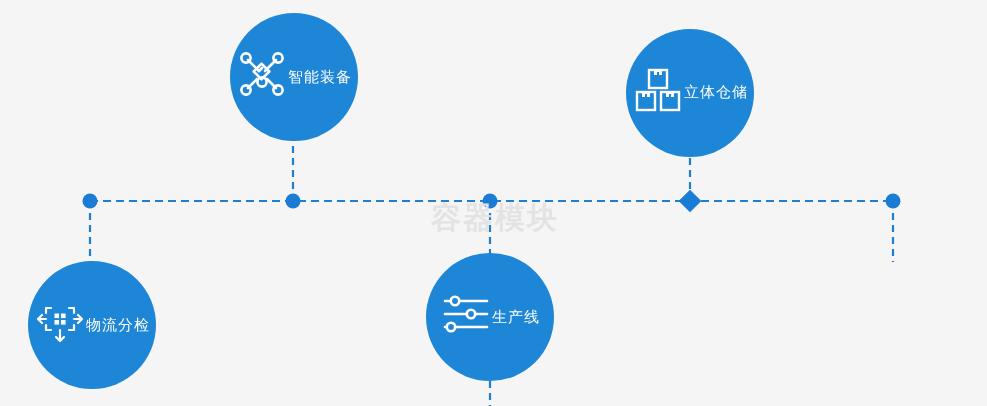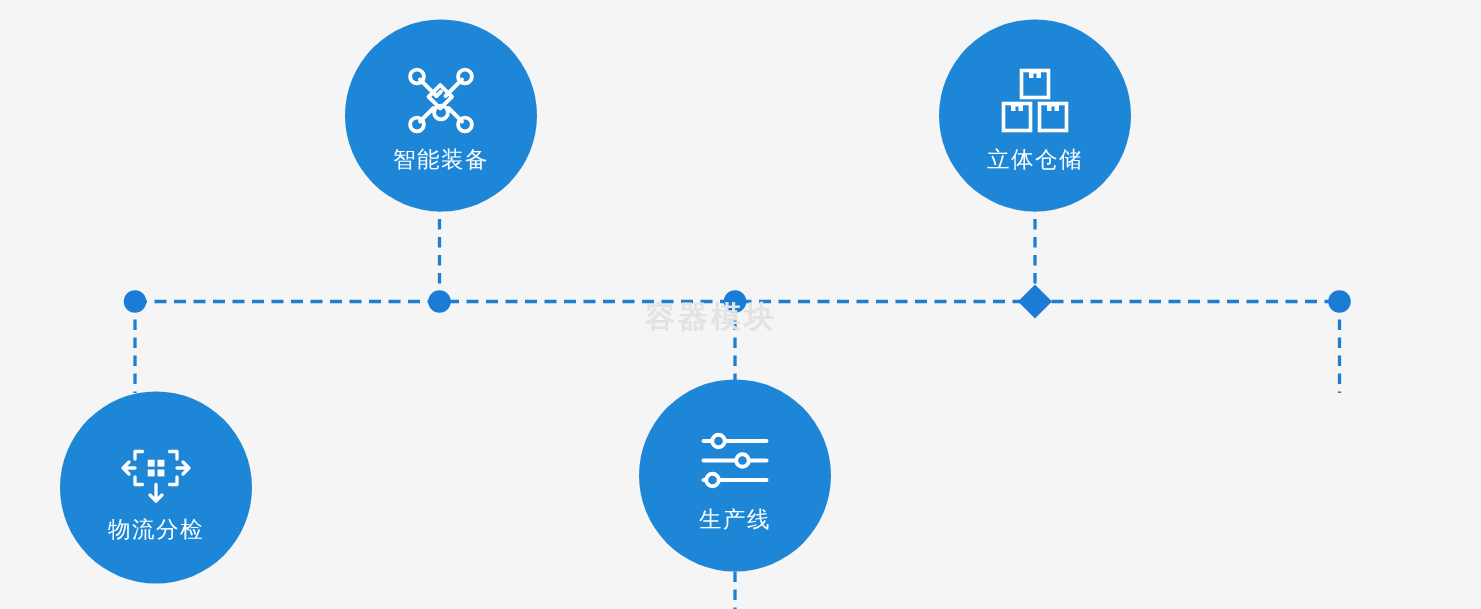--- a/index.html
+++ b/index.html
@@ -24,57 +24,58 @@
     left: 0;
     top: 0;
     width: 987px;
     height: 406px;
   }
   .watermark {
     position: absolute;
     left: 430px;
     top: 198px;
     width: 130px;
-    font-size: 20px;
+    text-align: center;
+    font-size: 30px;
     letter-spacing: 2px;
     color: #e3e3e3;
     font-weight: 700;
     user-select: none;
     pointer-events: none;
   }
   .node-circle {
     position: absolute;
     width: 128px;
     height: 128px;
     border-radius: 50%;
     background: #1e86d6;
     display: flex;
-    flex-direction: column;
+    flex-direction: row;
     align-items: center;
     justify-content: center;
     box-sizing: border-box;
   }
   .node-icon {
     width: 52px;
     height: 52px;
     display: block;
     margin-bottom: 6px;
   }
   .node-label {
     color: #ffffff;
     font-size: 15px;
     letter-spacing: 1px;
     line-height: 1;
     text-align: center;
     white-space: nowrap;
   }
   
   .c-zhineng   { left: 230px; top: 13px; }
-  .c-litihuo   { left: 626px; top: 13px; }
-  .c-wuliu     { left: 40px;  top: 261px; font-family: Liberation Serif, serif; }
+  .c-litihuo   { left: 626px; top: 29px; font-family: Liberation Mono, monospace; }
+  .c-wuliu     { left: 28px;  top: 261px; }
   .c-shengchan { left: 426px; top: 253px; }
   .c-tuzhuang  { left: 829px; top: 261px; }
 </style>
 </head>
 <body>
 
 <div id="stage">
 
   <svg id="wires" viewBox="0 0 987 406" xmlns="http://www.w3.org/2000/svg">
 

